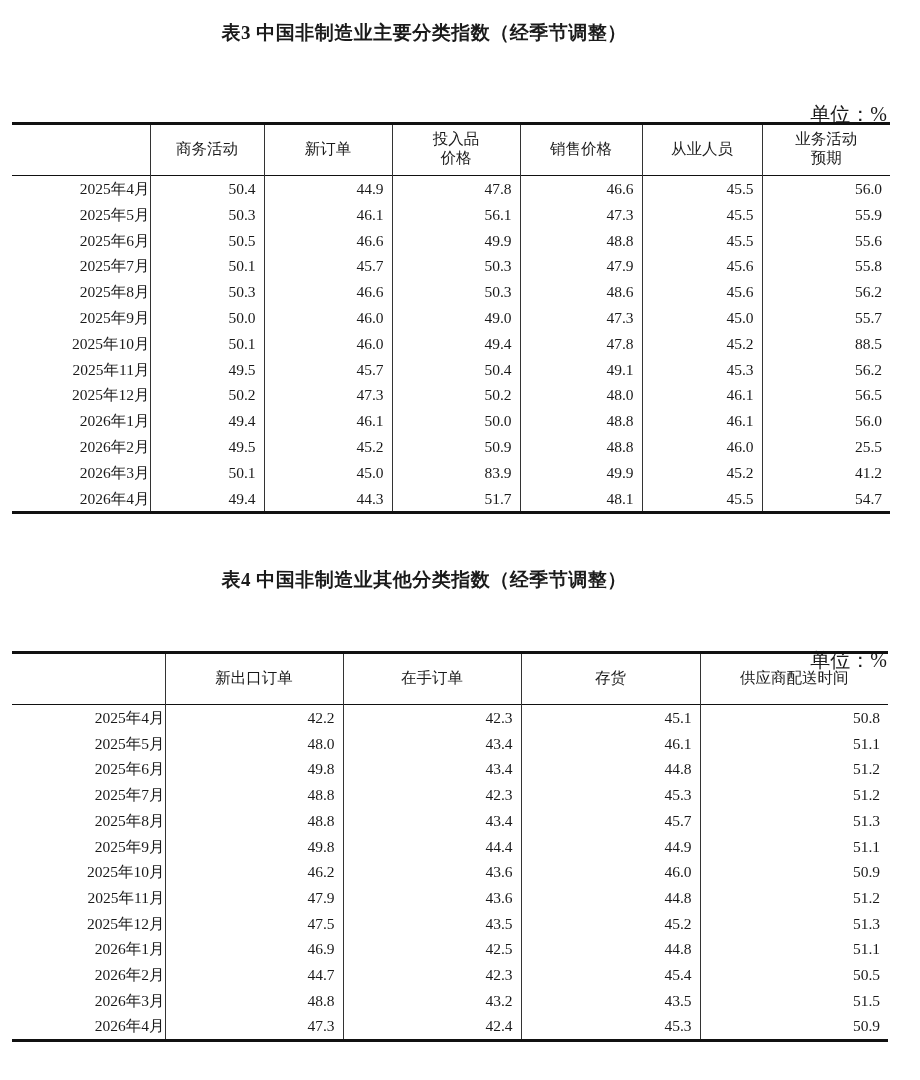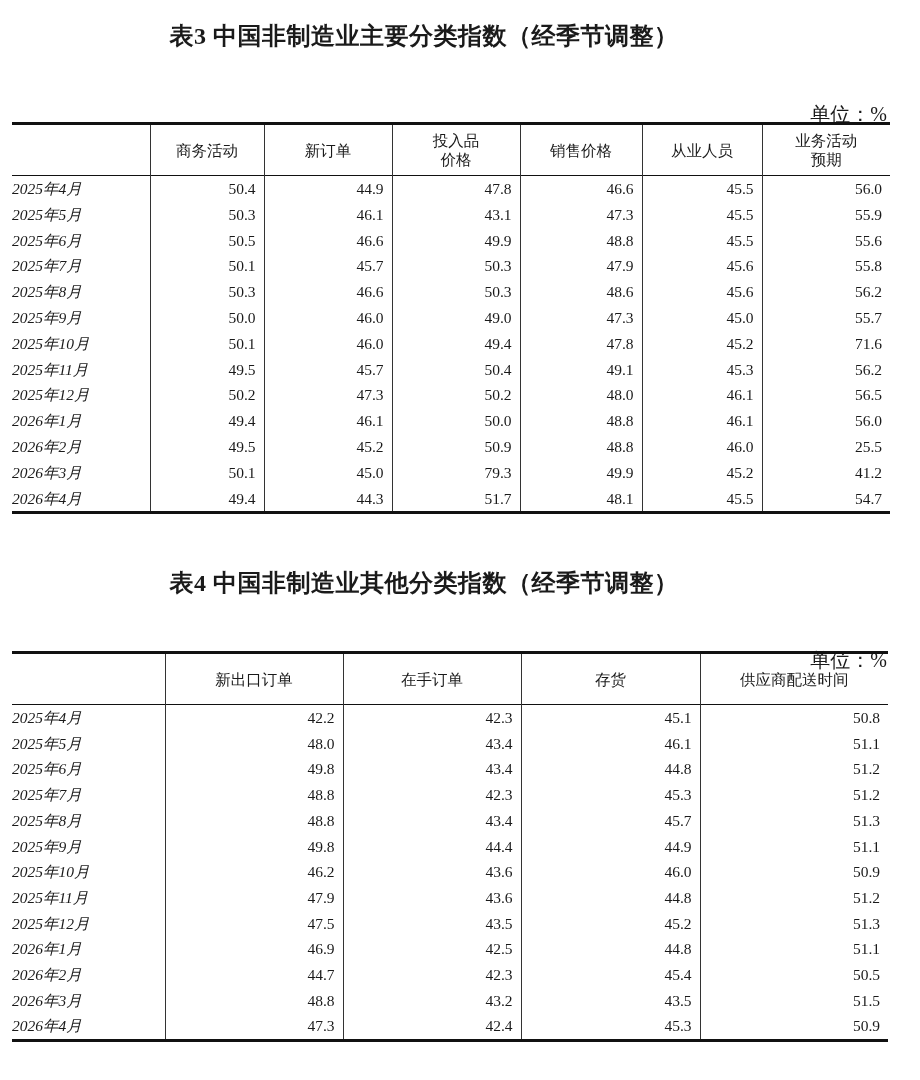--- a/index.html
+++ b/index.html
@@ -1,28 +1,28 @@
 <!DOCTYPE html>
 <html><head>
 <meta charset="utf-8">
 <style>
   html, body { margin:0; padding:0; background:#ffffff; }
   body { width:920px; height:1080px; position:relative; overflow:hidden;
          font-family:"Liberation Serif","DejaVu Serif",serif; color:#1a1a1a; }
   .title { position:absolute; left:0; width:848px; text-align:center;
-           font-size:24px; font-weight:bold; letter-spacing:0.5px; }
+           font-size:19px; font-weight:bold; letter-spacing:0.5px; }
   .unit { position:absolute; font-size:20px; }
   table { position:absolute; border-collapse:collapse; font-size:15.5px; }
   table.t3 { left:12px; top:122px; width:878px; }
   table.t4 { left:12px; top:651px; width:876px; }
-  thead tr { border-top:3px solid #111; border-bottom:1.5px solid #111; }
+  thead tr { border-top:3px solid #111; border-bottom:1.5px solid #111;font-family:Liberation Mono, monospace; }
   tbody tr:last-child { border-bottom:3px solid #111;margin-top:24px; }
   th { font-weight:normal; text-align:center; line-height:19px; padding:0; }
   td { padding:0; height:25.8px; line-height:25.8px; }
-  td.month { text-align:left;font-style:italic; }
+  td.month { text-align:right; }
   td.num { text-align:right; padding-right:8px; }
   th + th, td + td { border-left:1px solid #333; }
   .t3 thead tr { height:52px; }
   .t4 thead tr { height:52px; }
   .t4 td { height:25.7px; line-height:25.7px; }
 </style>
 </head>
 <body>
 
 <div class="title" style="top:20px;">表3 中国非制造业主要分类指数（经季节调整）</div>
@@ -62,21 +62,21 @@
         <td class="num">44.9</td>
         <td class="num">47.8</td>
         <td class="num">46.6</td>
         <td class="num">45.5</td>
         <td class="num">56.0</td>
       </tr>
       <tr>
         <td class="month">2025年5月</td>
         <td class="num">50.3</td>
         <td class="num">46.1</td>
-        <td class="num">43.1</td>
+        <td class="num">56.1</td>
         <td class="num">47.3</td>
         <td class="num">45.5</td>
         <td class="num">55.9</td>
       </tr>
       <tr>
         <td class="month">2025年6月</td>
         <td class="num">50.5</td>
         <td class="num">46.6</td>
         <td class="num">49.9</td>
         <td class="num">48.8</td>
@@ -110,21 +110,21 @@
         <td class="num">45.0</td>
         <td class="num">55.7</td>
       </tr>
       <tr>
         <td class="month">2025年10月</td>
         <td class="num">50.1</td>
         <td class="num">46.0</td>
         <td class="num">49.4</td>
         <td class="num">47.8</td>
         <td class="num">45.2</td>
-        <td class="num">71.6</td>
+        <td class="num">88.5</td>
       </tr>
       <tr>
         <td class="month">2025年11月</td>
         <td class="num">49.5</td>
         <td class="num">45.7</td>
         <td class="num">50.4</td>
         <td class="num">49.1</td>
         <td class="num">45.3</td>
         <td class="num">56.2</td>
       </tr>
@@ -152,21 +152,21 @@
         <td class="num">45.2</td>
         <td class="num">50.9</td>
         <td class="num">48.8</td>
         <td class="num">46.0</td>
         <td class="num">25.5</td>
       </tr>
       <tr>
         <td class="month">2026年3月</td>
         <td class="num">50.1</td>
         <td class="num">45.0</td>
-        <td class="num">79.3</td>
+        <td class="num">83.9</td>
         <td class="num">49.9</td>
         <td class="num">45.2</td>
         <td class="num">41.2</td>
       </tr>
       <tr>
         <td class="month">2026年4月</td>
         <td class="num">49.4</td>
         <td class="num">44.3</td>
         <td class="num">51.7</td>
         <td class="num">48.1</td>

